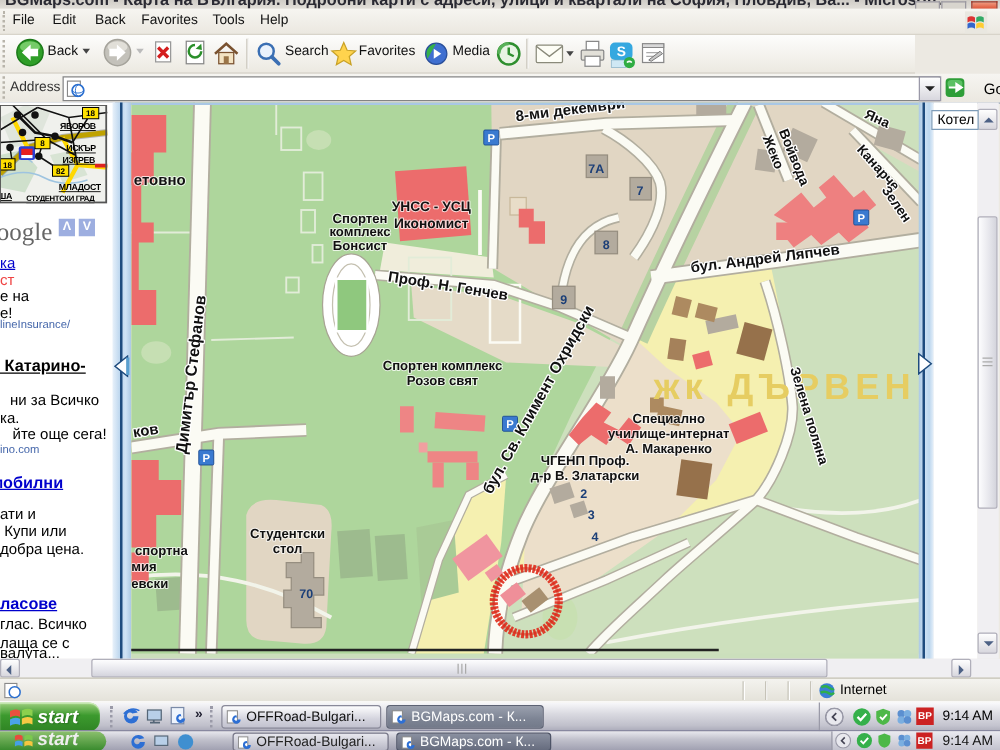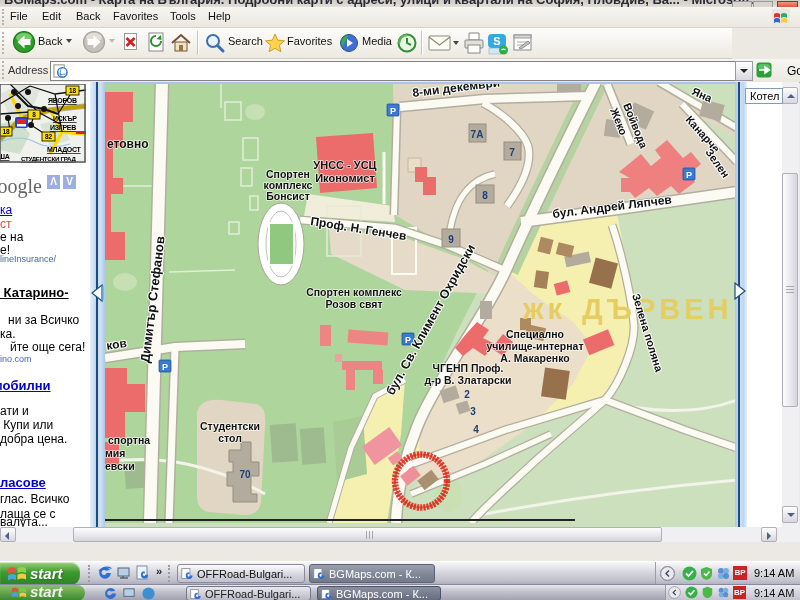--- a/index.html
+++ b/index.html
@@ -538,20 +538,36 @@
   <div class="abs" style="left:73px;top:0;width:589px;height:15px;background:linear-gradient(#fdfdfe,#e6e6ec 60%,#d4d4dc);border:1px solid #b0afba;border-radius:2px;box-sizing:border-box;">
     <div class="abs" style="left:292px;top:3px;width:1px;height:8px;background:#aaa;box-shadow:3px 0 0 #aaa,6px 0 0 #aaa;"></div>
   </div>
   <div class="abs" style="left:761px;top:0;width:16px;height:15px;background:linear-gradient(#fefefe,#d8d7de);border:1px solid #b0afba;border-radius:2px;box-sizing:border-box;">
     <div class="abs" style="left:5px;top:4px;width:0;height:0;border-top:4px solid transparent;border-bottom:4px solid transparent;border-left:4px solid #4d6185;"></div>
   </div>
 </div>
 
 <div class="abs" style="left:105px;top:519px;width:470px;height:2px;background:#222;"></div>
 
+<div class="abs" style="left:0;top:542px;width:800px;height:19px;background:linear-gradient(#f4f3ef,#e3e1d8);border-top:1px solid #c6c3b8;">
+  <svg class="abs" style="left:3px;top:2px;" width="14" height="14" viewBox="0 0 16 16">
+    <rect x="1" y="2" width="11" height="13" fill="#fff" stroke="#888" stroke-width="1"></rect>
+    <circle cx="10" cy="10" r="5" fill="#fff" stroke="#2a6fd0" stroke-width="1.4"></circle>
+  </svg>
+  <div class="abs" style="left:594px;top:2px;width:1px;height:15px;background:#c6c3b8;border-right:1px solid #fff;"></div>
+  <div class="abs" style="left:612px;top:2px;width:1px;height:15px;background:#c6c3b8;border-right:1px solid #fff;"></div>
+  <div class="abs" style="left:630px;top:2px;width:1px;height:15px;background:#c6c3b8;border-right:1px solid #fff;"></div>
+  <div class="abs" style="left:648px;top:2px;width:1px;height:15px;background:#c6c3b8;border-right:1px solid #fff;"></div>
+
+  <svg class="abs" style="left:655px;top:3px;" width="13" height="13" viewBox="0 0 13 13">
+    <circle cx="6.5" cy="6.5" r="6" fill="#3a7fd5"></circle>
+    <path d="M2 4 Q5 2 8 4 T12 5 M1.5 8 Q5 6.5 8 8.5 T 12 8" stroke="#2fae4e" stroke-width="2" fill="none"></path>
+  </svg>
+  <div class="abs" style="left:672px;top:3px;font-size:11px;color:#000;">Internet</div>
+</div>
 
 <div class="abs" style="left:0;top:561px;width:800px;height:23px;background:linear-gradient(#f8f8fa,#d9d9e0 40%,#c0c0cb 80%,#a9a9b8);border-top:1px solid #fff;">
 
   <div class="abs" style="left:0;top:0;width:80px;height:23px;border-radius:0 9px 9px 0;background:linear-gradient(#9ed07e,#3c9a2e 45%,#2f8424);box-shadow:inset 0 1px 1px #d6f0c6;">
     <svg class="abs" style="left:7px;top:2px;" width="20" height="19" viewBox="0 0 20 19">
       <path d="M1 5 Q5 2.5 9 4.5 L9 9.5 Q5 7.5 1 10 Z" fill="#e8503f"></path>
       <path d="M10.5 4.3 Q14.5 2 19 4 L19 9 Q14.5 7 10.5 9.3 Z" fill="#8bd04e"></path>
       <path d="M1 11.5 Q5 9 9 11 L9 16 Q5 14 1 16.5 Z" fill="#4aa3e8"></path>
       <path d="M10.5 10.8 Q14.5 8.5 19 10.5 L19 15.5 Q14.5 13.5 10.5 15.8 Z" fill="#f6c944"></path>
     </svg>

